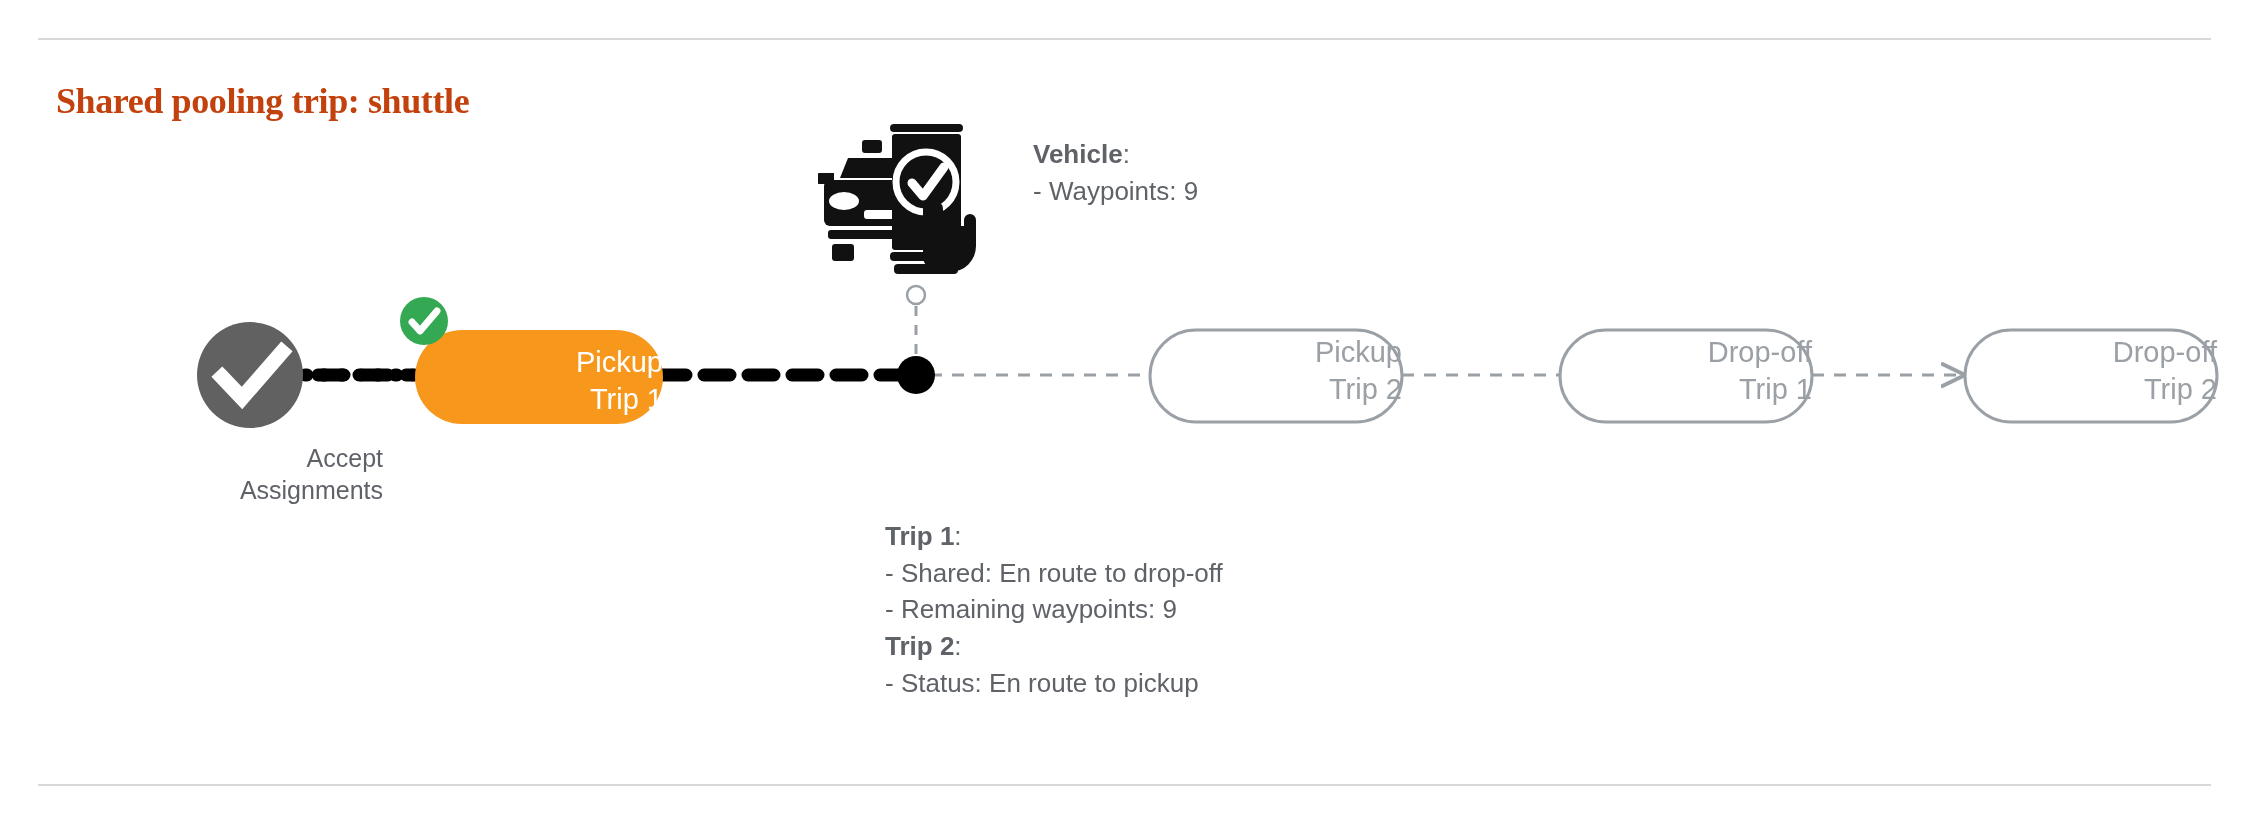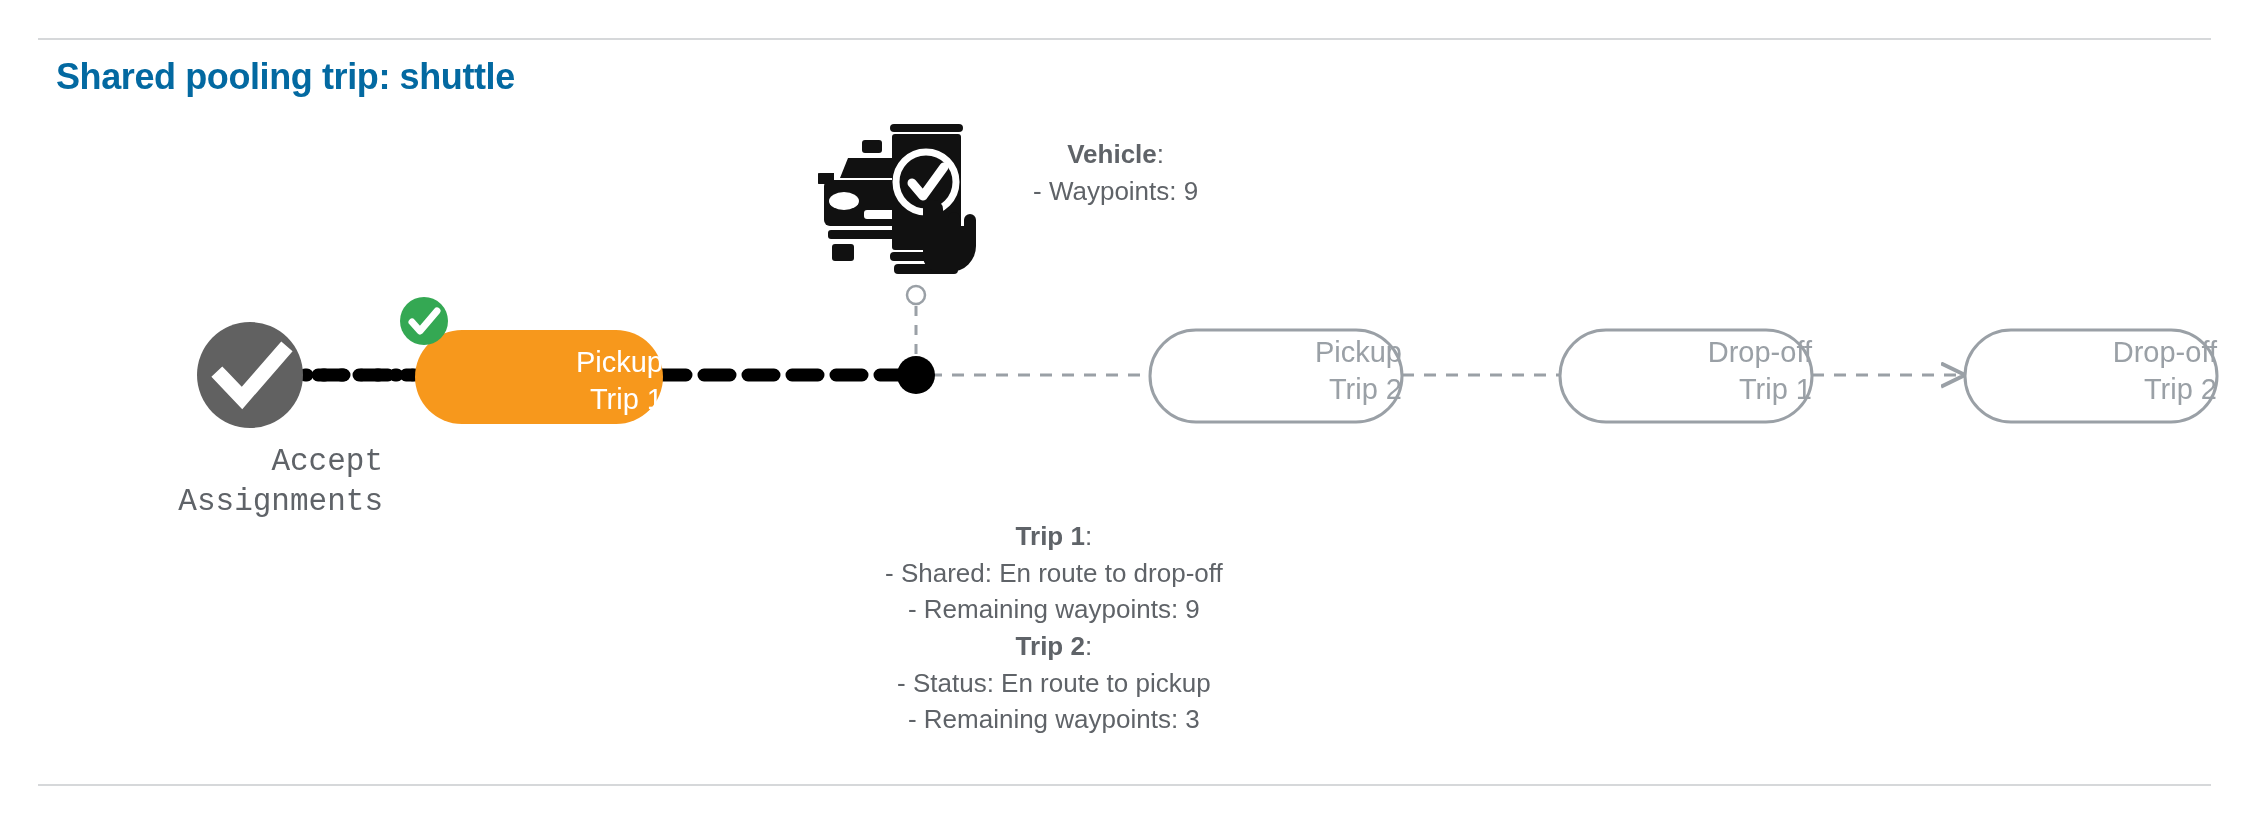--- a/index.html
+++ b/index.html
@@ -29,26 +29,27 @@
     height: 2px;
     background: #d6d8da;
   }
   .divider.top    { top: 38px; }
   .divider.bottom { top: 784px; }
 
   
   .page-title {
     position: absolute;
     left: 56px;
-    top: 56px;
+    top: 80px;
     font-size: 36px;
     font-weight: 700;
-    color: #0369a1;
+    color: #c2410c;
     letter-spacing: -0.4px;
     white-space: nowrap;
+    font-family: Liberation Serif, serif;
   }
 
   
   .diagram-svg {
     position: absolute;
     left: 0;
     top: 0;
     width: 2245px;
     height: 825px;
   }
@@ -58,23 +59,22 @@
     position: absolute;
     text-align: right;
     line-height: 1.28;
     white-space: pre-line;
     pointer-events: none;
   }
   .node-label.accept {
     left: 118px;
     top: 442px;
     width: 265px;
-    font-size: 31px;
+    font-size: 25px;
     color: #5f6368;
-    font-family: Liberation Mono, monospace;
   }
   .node-label.pill-active {
     left: 415px;
     top: 344px;
     width: 248px;
     font-size: 29px;
     font-weight: 500;
     color: #ffffff;
   }
   .node-label.pill-ghost {
@@ -93,21 +93,21 @@
     font-size: 26px;
     line-height: 1.41;
     white-space: nowrap;
   }
   .annot .hdr {
     font-weight: 700;
     color: #5f6368;
   }
   .annot-vehicle { left: 1033px; top: 136px; }
   .annot-trips   { left: 885px;  top: 518px; }
-  .annot-line { display: block; text-align: center; }
+  .annot-line { display: block; }
 
   
   .vehicle-icon {
     position: absolute;
     left: 818px;
     top: 118px;
     width: 170px;
     height: 160px;
   }
 </style>
@@ -223,16 +223,15 @@
     <span class="annot-line"><span class="hdr">Vehicle</span><span>:</span></span>
     <span class="annot-line">- Waypoints: 9</span>
   </div>
 
   <div class="annot annot-trips">
     <span class="annot-line"><span class="hdr">Trip 1</span><span>:</span></span>
     <span class="annot-line">- Shared:  En route to drop-off</span>
     <span class="annot-line">- Remaining waypoints: 9</span>
     <span class="annot-line"><span class="hdr">Trip 2</span><span>:</span></span>
     <span class="annot-line">- Status:  En route to pickup</span>
-    <span class="annot-line">- Remaining waypoints: 3</span>
   </div>
 
 </div>
 
 </body></html>

